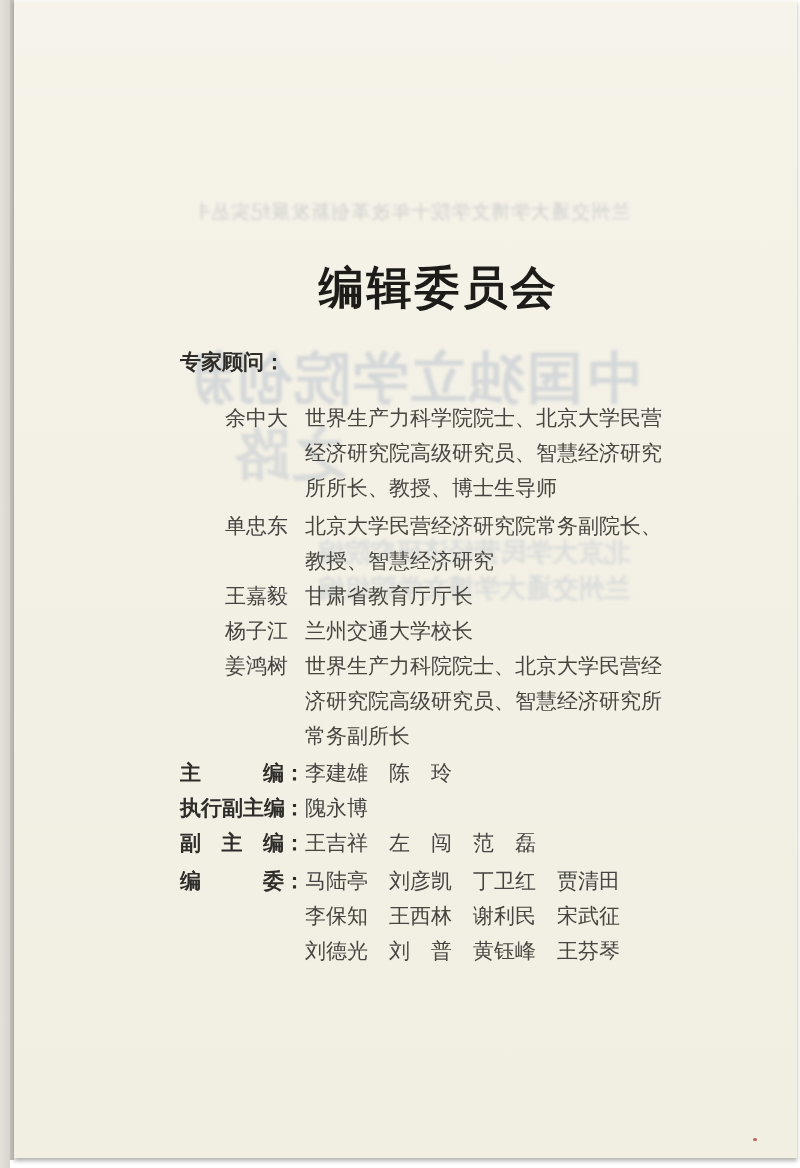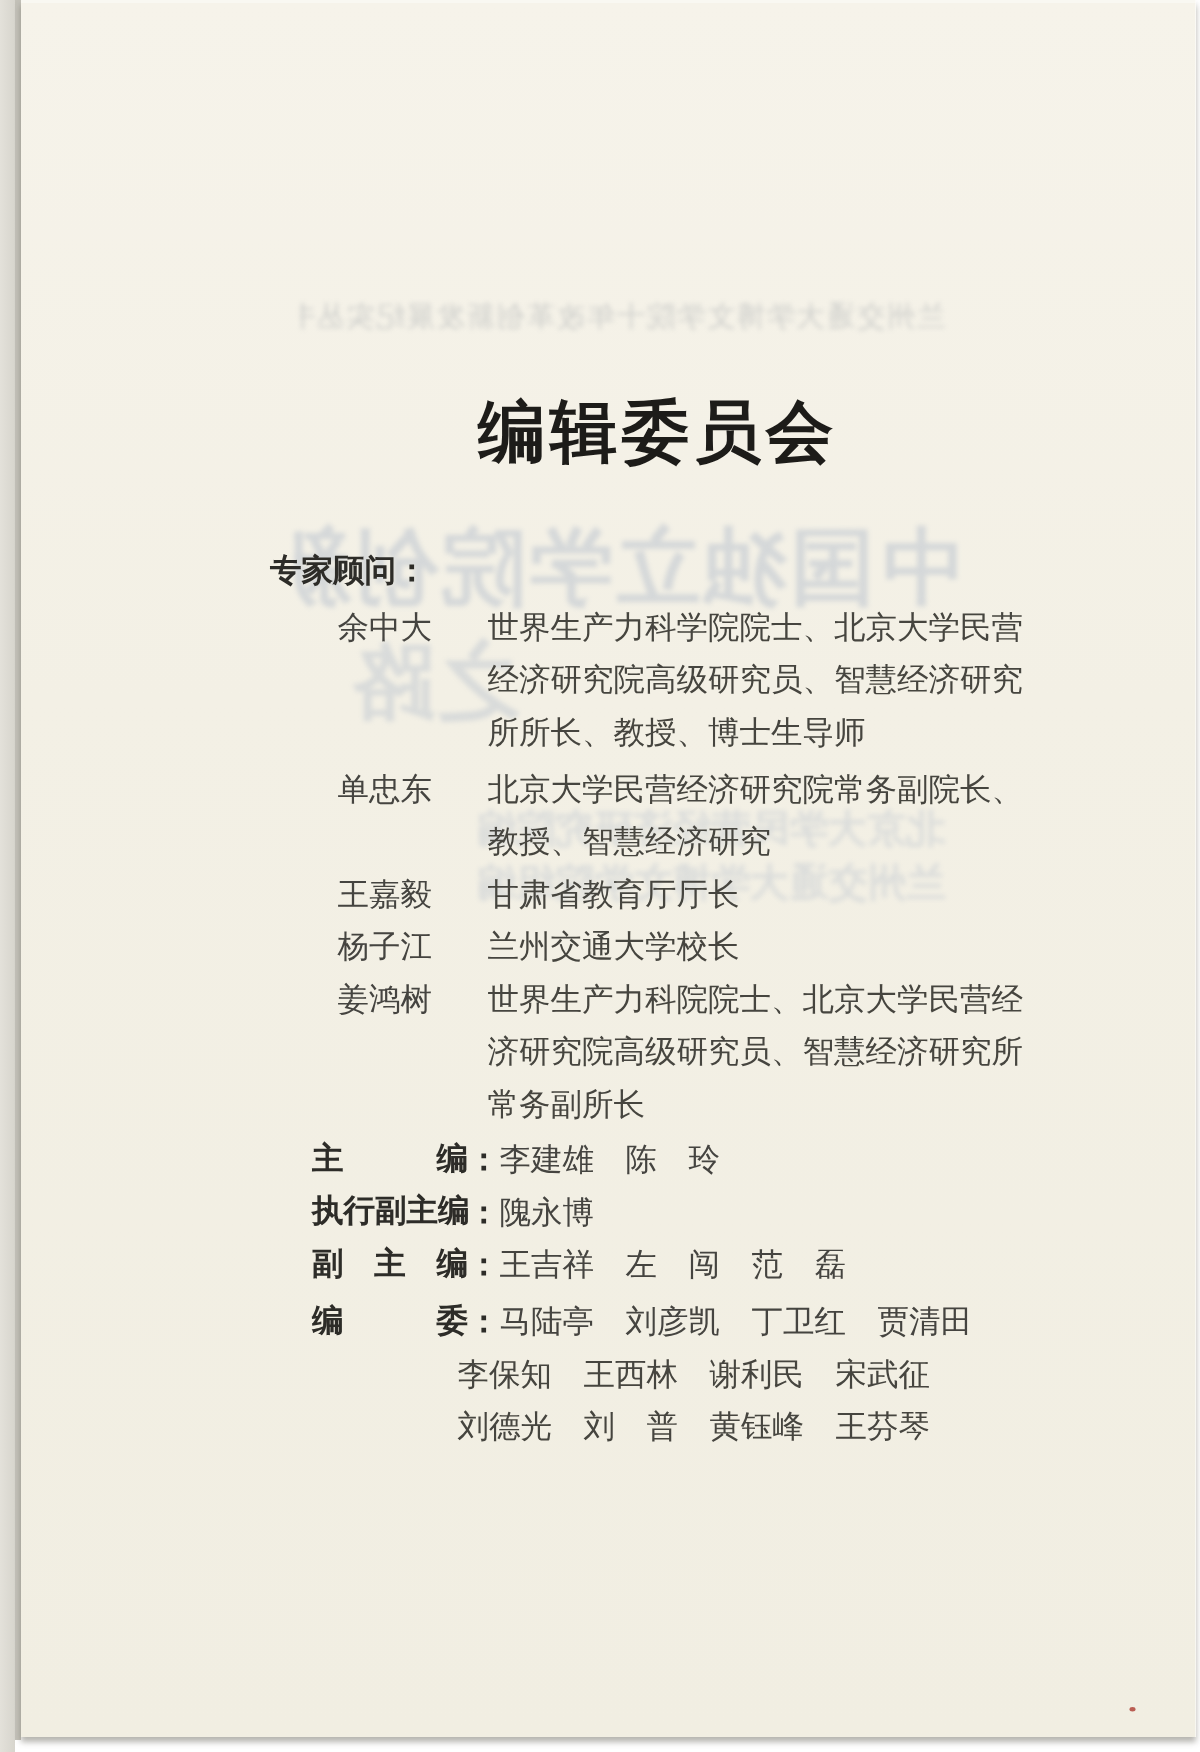--- a/index.html
+++ b/index.html
@@ -36,26 +36,26 @@
   .bleed-mid2{top:570px;left:286px;width:330px;font-size:26px;line-height:32px;
     color:#8fa0bc;opacity:.24;}
   
   .title{
     position:absolute;top:230px;left:33px;width:783px;text-align:center;
     font-family:"Liberation Sans","DejaVu Sans",sans-serif;
     font-weight:bold;font-size:45px;line-height:52px;letter-spacing:3px;
     color:#1d1c19;
   }
   .ln{position:absolute;font-size:21px;line-height:28px;color:#46453f;white-space:nowrap;}
-  .advisors-label{left:166px;top:364px;
-    font-family:Liberation Serif, serif;
+  .advisors-label{left:166px;top:348px;
+    font-family:Liberation Mono, monospace;
     font-weight:bold;color:#2d2c28;font-size:21px;}
   .aname{position:absolute;left:211px;font-size:21px;color:#454440;}
-  .adesc{position:absolute;left:291px;font-size:21px;color:#46453f;white-space:nowrap;margin-left:20px;}
-  .erow{left:166px;margin-left:28px;}
+  .adesc{position:absolute;left:291px;font-size:21px;color:#46453f;white-space:nowrap;}
+  .erow{left:166px;}
   .elbl{display:inline-block;width:104px;text-align:justify;text-align-last:justify;
     font-family:"Liberation Sans","DejaVu Sans",sans-serif;
     font-weight:bold;color:#2d2c28;vertical-align:top;}
   .ecolon{font-family:"Liberation Sans","DejaVu Sans",sans-serif;
     font-weight:bold;color:#2d2c28;}
   .eval{color:#454440;}
   .brow{left:291px;}
   .red-speck{position:absolute;left:739px;top:1136px;width:4px;height:3px;
     background:#b0443a;border-radius:50%;opacity:.85;}
 </style>

